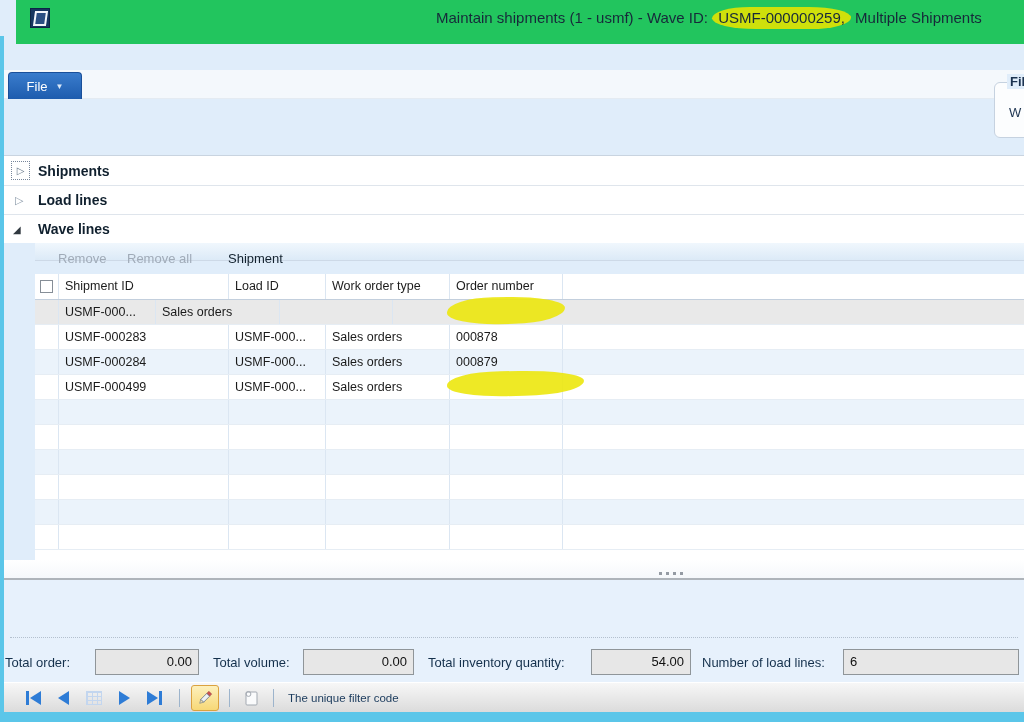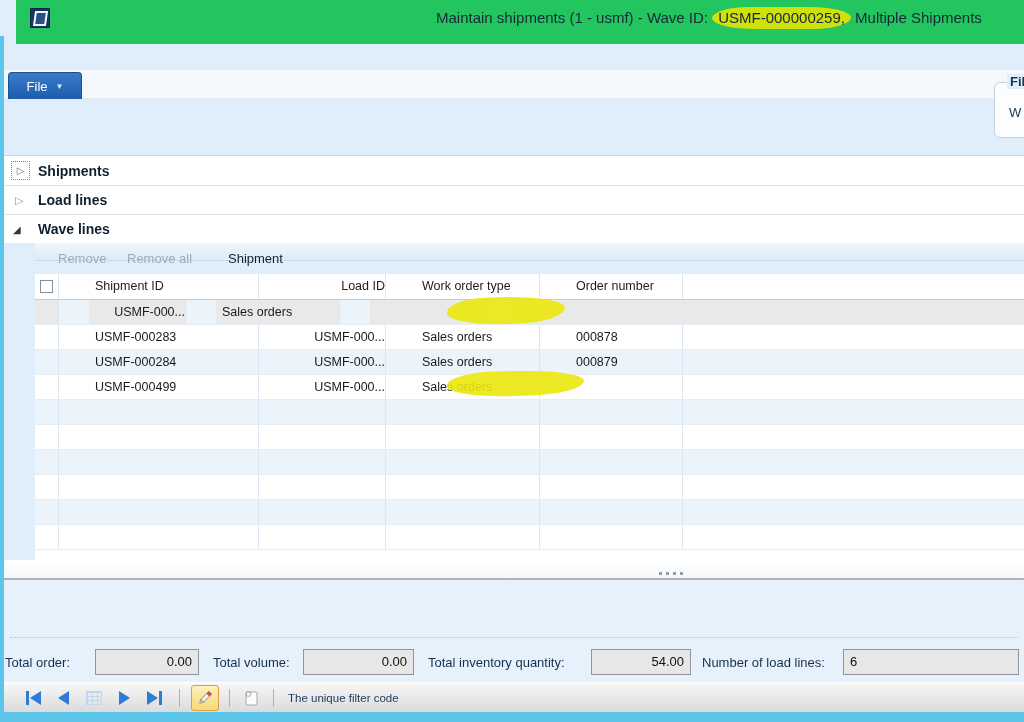--- a/index.html
+++ b/index.html
@@ -42,27 +42,27 @@
   .exp-plain { margin-left:11px; font-size:11px; color:#8494a4; }
   .exp-open { margin-left:9px; font-size:10px; color:#30383f; }
   
   .wave-toolbar { position:absolute; left:35px; top:243px; width:989px; height:18px;
     background:linear-gradient(#f0f7fd,#dceaf7); border-bottom:1px solid #cdd9e7; }
   .tb-item { position:absolute; top:0; height:31px; line-height:31px; font-size:13px; cursor:pointer; white-space:nowrap; }
   .tb-disabled { color:#a0abb8; }
   .tb-enabled { color:#13222f; }
   
   .grid { position:absolute; left:35px; top:274px; width:989px; height:286px; background:#ffffff; }
-  .g-row { display:flex; width:100%; height:25px; border-bottom:1px solid #e6edf4;gap:30px; }
+  .g-row { display:flex; width:100%; height:25px; border-bottom:1px solid #e6edf4; }
   .g-head { height:26px; border-bottom:1px solid #c3cfdd; background:#ffffff; }
   .c { border-right:1px solid #dbe6f2; height:100%; font-size:12.5px; color:#1a1a1a; padding-left:6px;
     line-height:24px; white-space:nowrap; overflow:hidden; }
   .c-cb { width:24px; display:flex; align-items:center; justify-content:center; padding-left:0; }
   .c-ship { width:170px; }
-  .c-load { width:97px;text-align:right; }
+  .c-load { width:97px; }
   .c-work { width:124px; }
   .c-ord  { width:113px; }
   .c-fill { flex:1; border-right:none; }
   .g-head .c { color:#1c1c1c; line-height:25px; }
   .checkbox { width:13px; height:13px; border:1px solid #868e97; background:#ffffff; cursor:pointer; }
   .row-tint { background:#ebf3fb; }
   .row-white { background:#ffffff; }
   .row-sel .c { background:#e9e9e9; }
   .row-sel { background:#ebf3fb; }
   

